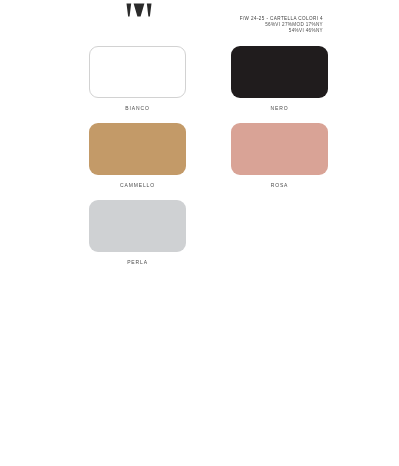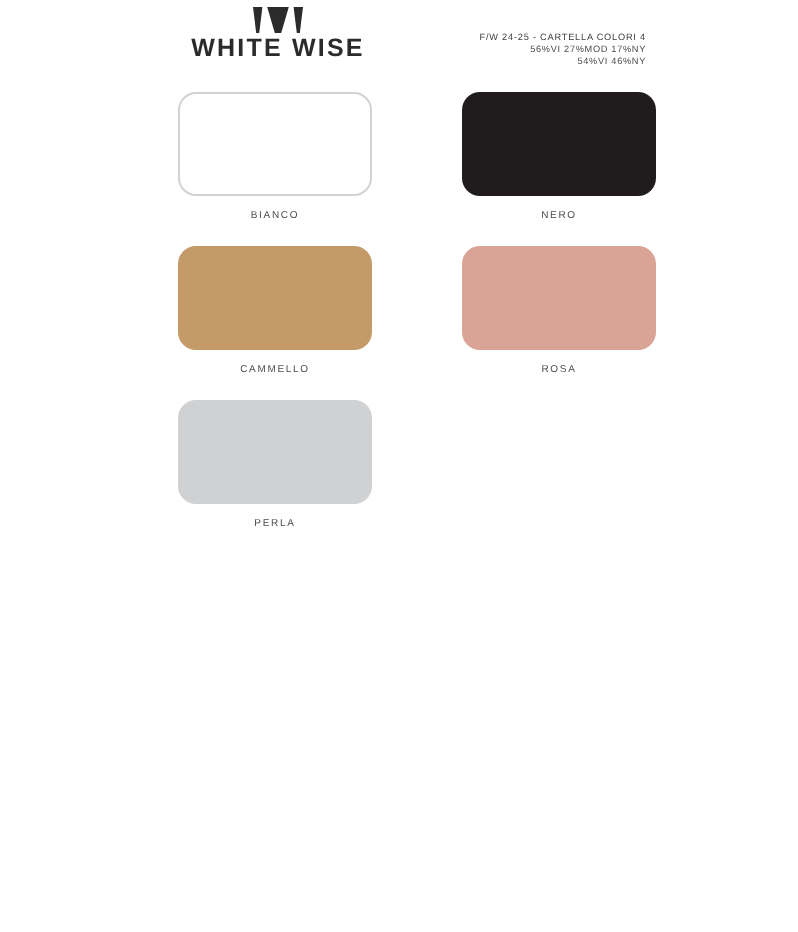--- a/index.html
+++ b/index.html
@@ -112,21 +112,20 @@
 <div class="sheet">
 
   <div class="header">
 
     <div class="brand">
       <svg class="monogram" viewBox="0 0 26 14">
         <polygon points="0.5,0.5 5.2,0.5 3.6,13.5 2.1,13.5" fill="#2b2b2b"></polygon>
         <polygon points="7.6,0.5 18.4,0.5 14.6,13.5 11.4,13.5" fill="#2b2b2b"></polygon>
         <polygon points="20.8,0.5 25.5,0.5 23.9,13.5 22.4,13.5" fill="#2b2b2b"></polygon>
       </svg>
-      <div class="brand-name">WHITE WISE</div>
     </div>
 
     <div class="meta">
       <div class="meta-line title">F/W 24-25 - CARTELLA COLORI  4</div>
       <div class="meta-line">56%VI 27%MOD 17%NY</div>
       <div class="meta-line">54%VI 46%NY</div>
     </div>
 
   </div>
 

